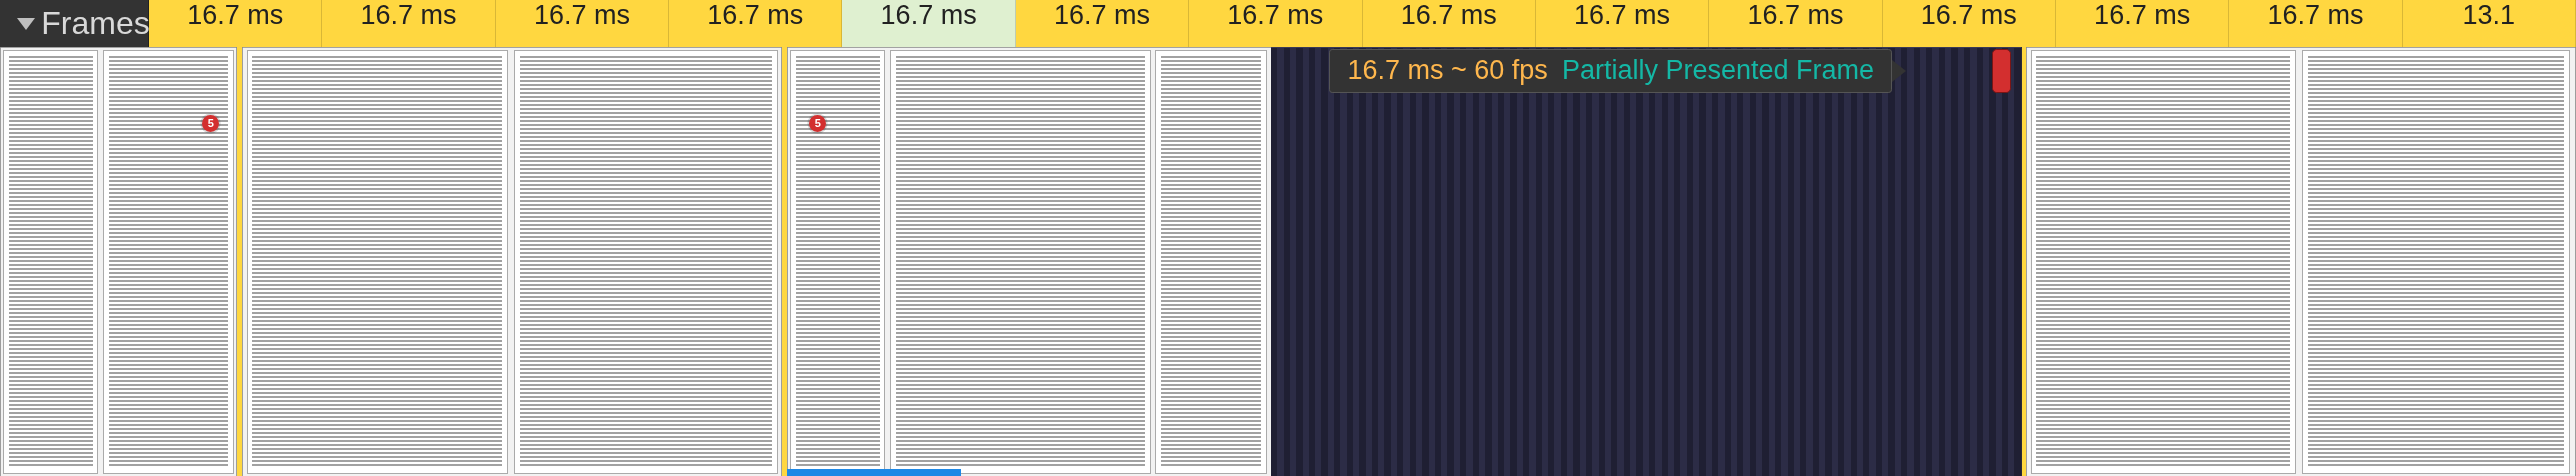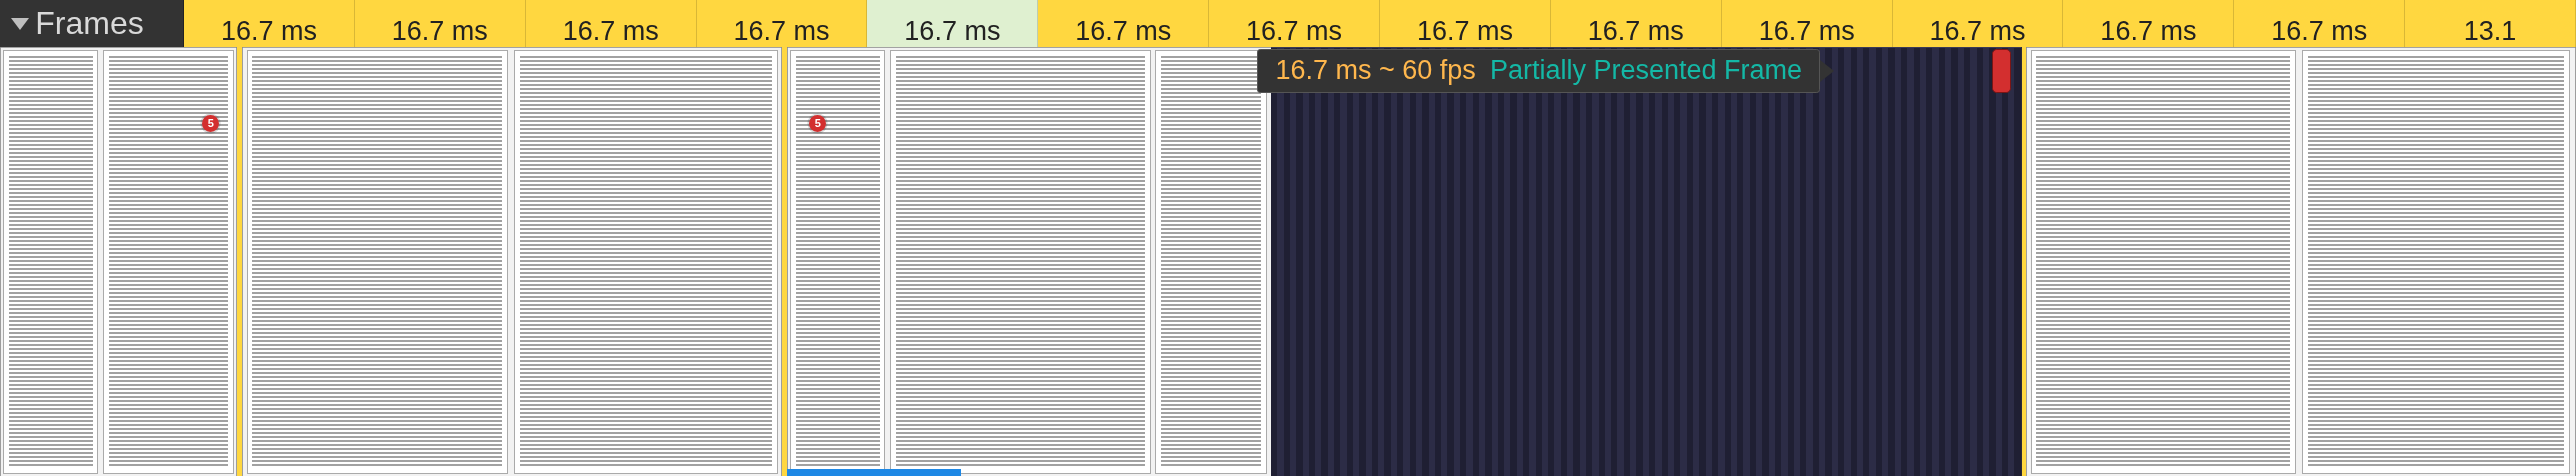--- a/index.html
+++ b/index.html
@@ -3,37 +3,37 @@
 <meta charset="utf-8">
 <style>
   * { margin: 0; padding: 0; box-sizing: border-box; }
   html, body { width: 2576px; height: 477px; overflow: hidden; font-family: Arial, Helvetica, sans-serif; background:#2a2a3a; }
 
   .root { width: 2576px; height: 477px; display: flex; flex-direction: column; }
 
   
   .frames-row { display: flex; height: 47px; width: 100%; }
   .frames-label {
-    width: 184px; height: 100%;
+    width: 149px; height: 100%;
     background: #333333; color: #d9d9d9;
     display: flex; align-items: center;
     font-size: 32px; font-weight: 400;
-    padding-left: 11px;
+    padding-left: 17px;
     border-right: 0.8px solid #222;
     user-select: none;
   }
   .frames-label .tri {
     width: 0; height: 0; display: inline-block; margin-right: 6.3px;
     border-left: 9.5px solid transparent; border-right: 9.5px solid transparent;
     border-top: 12.6px solid #bfbfbf;
   }
   .frame-cell {
     flex: 1 1 0;
     height: 100%;
-    display: flex; align-items: flex-end; justify-content: center;
+    display: flex; align-items: flex-start; justify-content: center;
     border-right: 0.8px solid rgba(0,0,0,0.15);
     font-size: 27px; color: #212121;
   }
   .frame-yellow { background: #ffd740; }
   .frame-green  { background: #dff0d0; }
 
   
   .main { flex: 1; position: relative; background: #2a2a3a; }
 
   
@@ -196,21 +196,21 @@
         </div>
       <div class="page" style="left:368px; width:112px;">
           <div class="txt"></div>
         </div>
       <div class="dot" style="left:22px; top:68px;"><span>5</span></div>
       <div class="bluebar" style="width:174px;"></div>
     </div>
 
     <div class="hatched" style="left:1271px; width:750px;"></div>
 
-    <div class="tooltip-wrap" style="left:1257px;text-align:right;">
+    <div class="tooltip-wrap" style="left:1329px;text-align:right;">
       <span class="fps">16.7 ms ~ 60 fps</span>
       <span class="ppf">Partially Presented Frame</span>
       <span class="arrow"></span>
     </div>
     <div class="red-marker" style="left:1992px;"></div>
 
     <div class="sep3" style="left:2022px;"></div>
 
     <div class="thumb" style="left:2026px; width:550px;">
       <div class="page" style="left:4.7px;   width:265px;">

